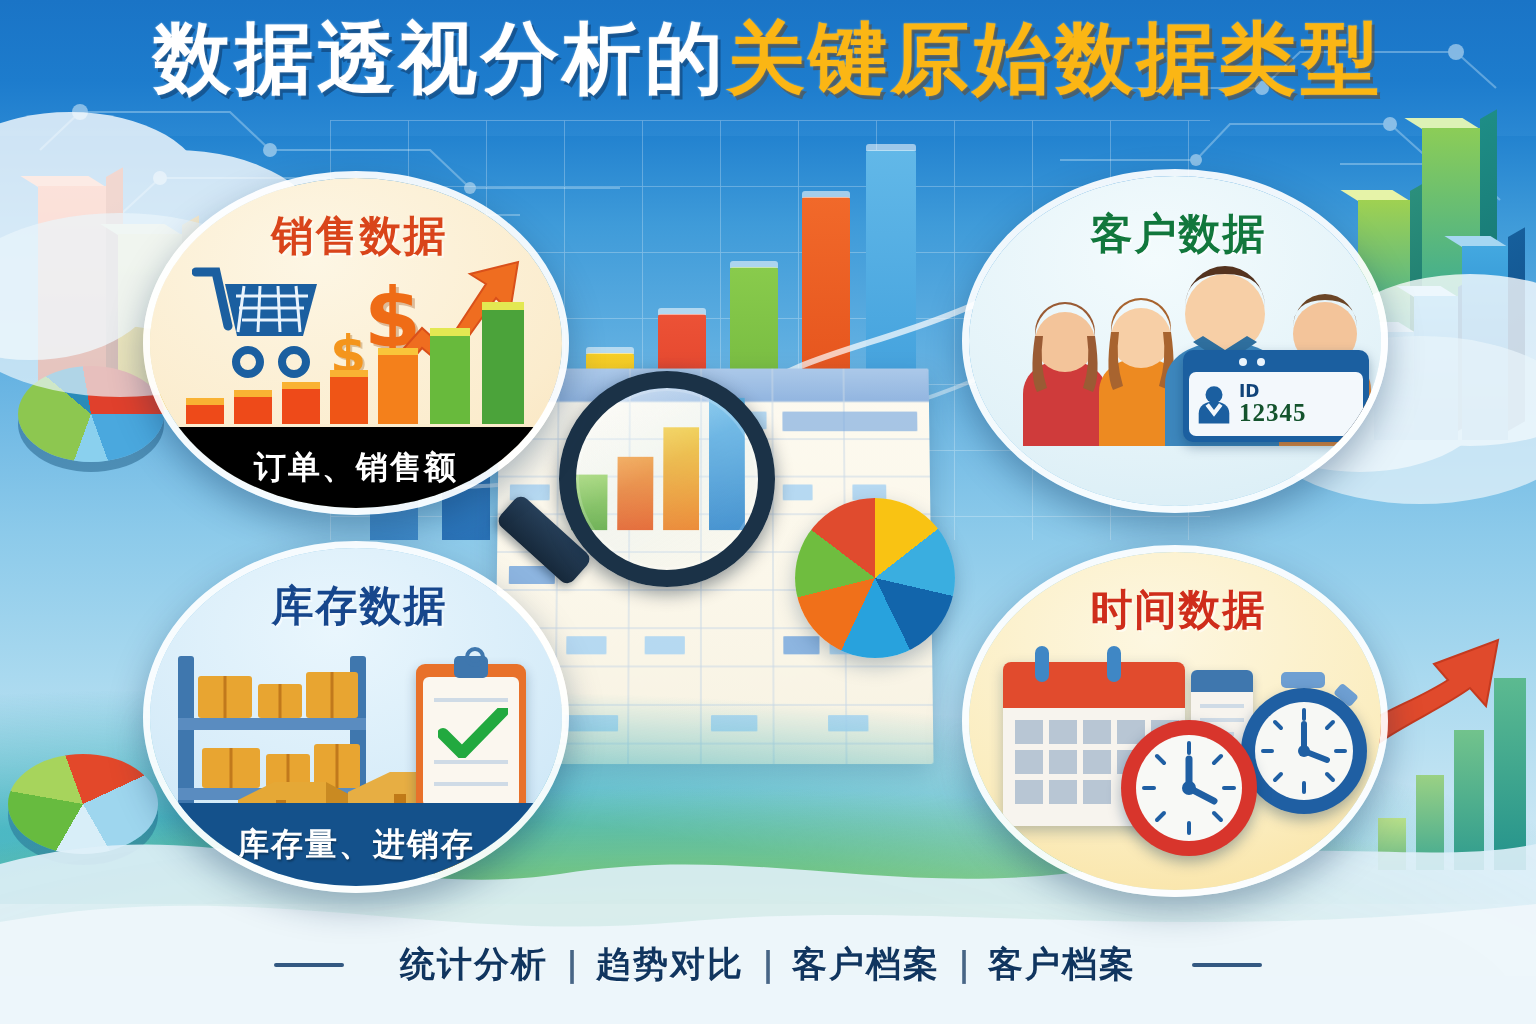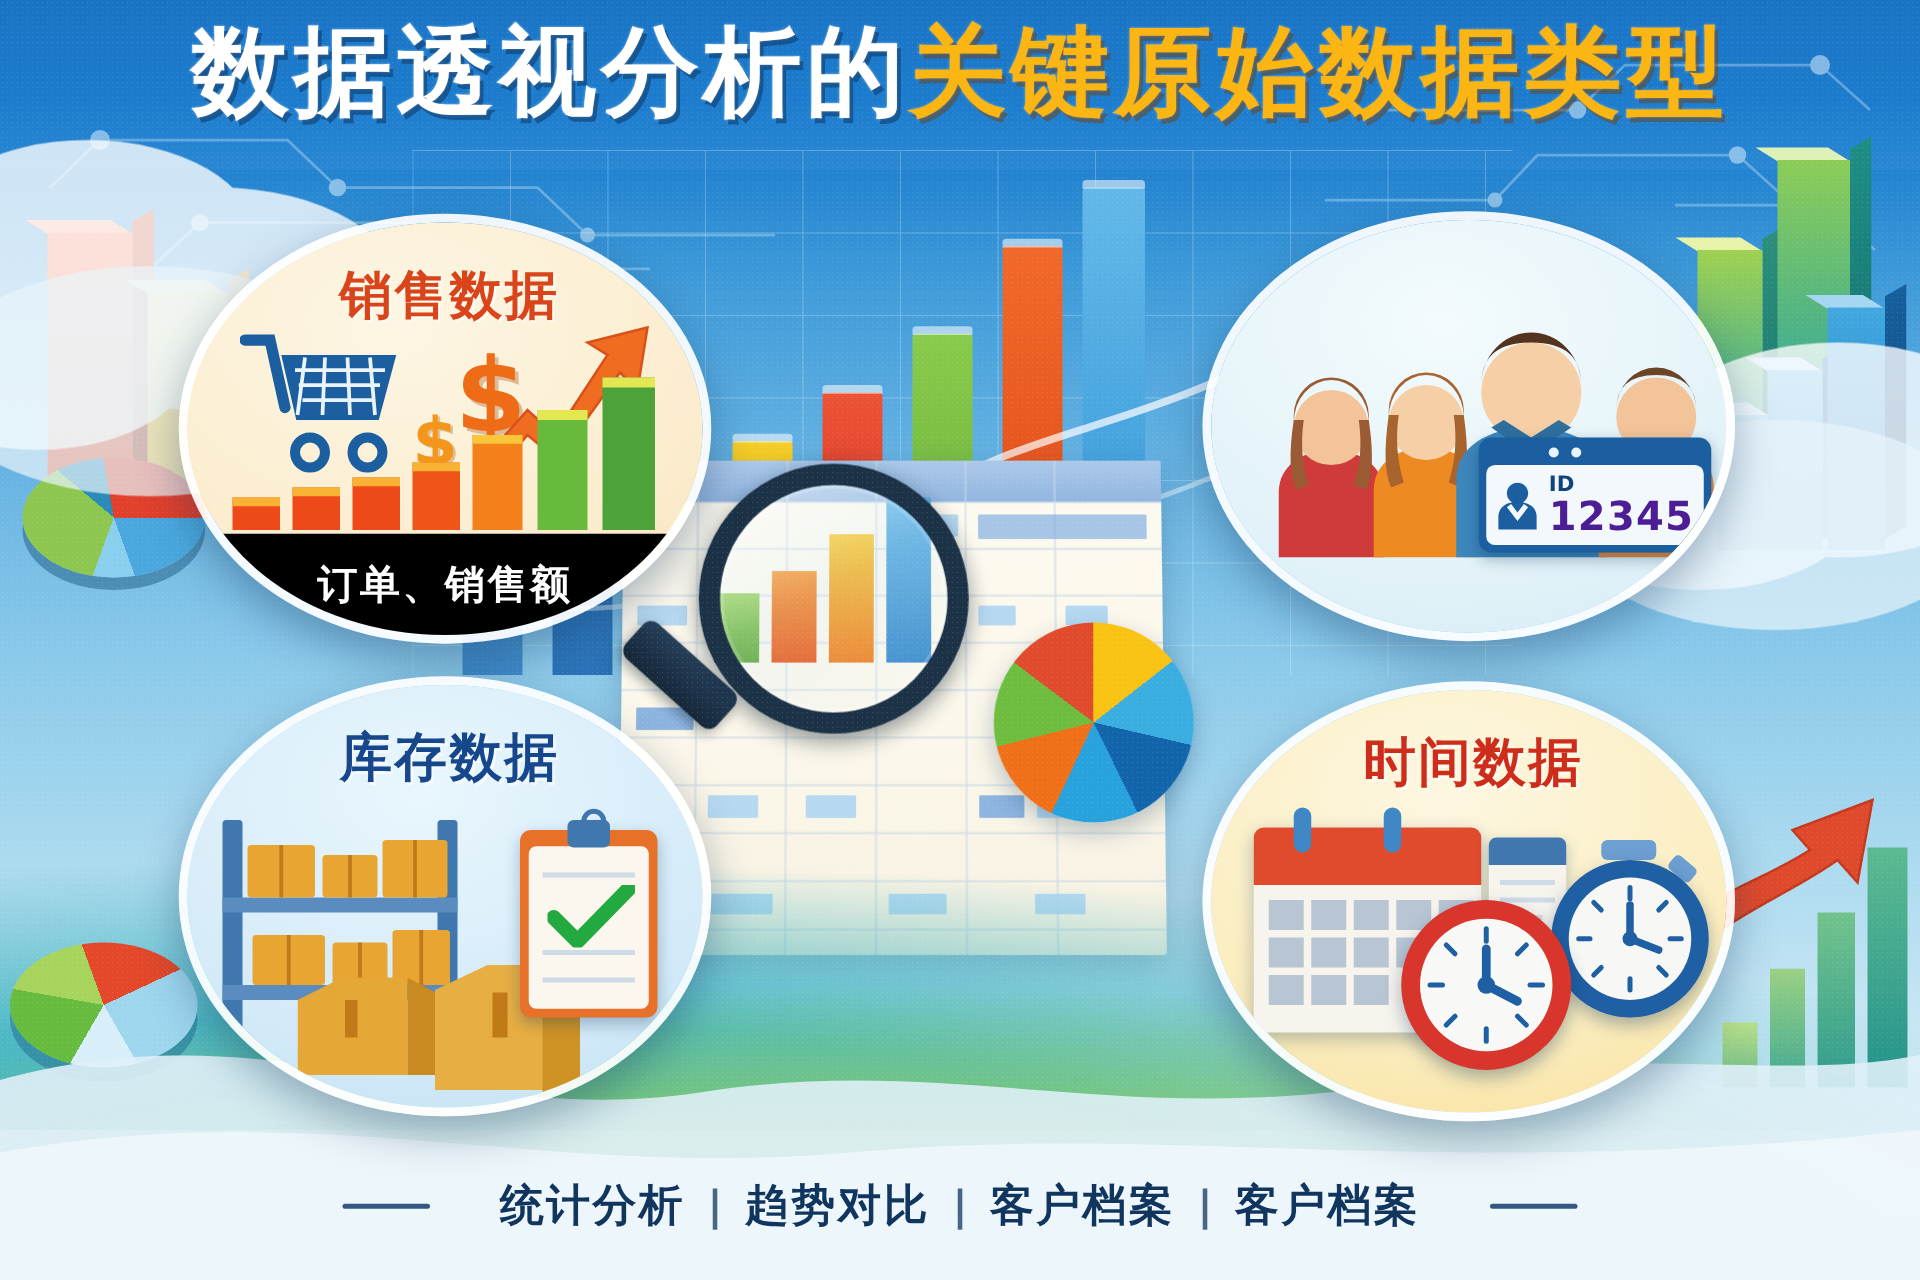--- a/index.html
+++ b/index.html
@@ -436,25 +436,26 @@
         <div style="position:absolute;left:56px;top:8px;width:8px;height:8px;border-radius:50%;background:#eaf4fc;"></div>
         <div style="position:absolute;left:74px;top:8px;width:8px;height:8px;border-radius:50%;background:#eaf4fc;"></div>
         <div style="position:absolute;left:6px;top:22px;right:6px;bottom:6px;background:#f3f8fc;border-radius:7px;display:flex;align-items:center;gap:8px;padding:0 8px;">
           <svg viewBox="0 0 40 46" style="width:34px;height:40px;flex:none;">
             <circle cx="20" cy="12" r="10" fill="#1b5fa0"></circle>
             <path d="M2 46 v-12 c0-9 8-14 18-14 s18 5 18 14 v12 Z" fill="#1b5fa0"></path>
             <path d="M14 22 l6 8 l6-8 l4 3 l-10 13 l-10-13 Z" fill="#f3f8fc"></path>
           </svg>
           <div style="line-height:1;">
             <div style="font-size:17px;font-weight:bold;color:#11447a;">ID</div>
-            <div style="font-size:32px;font-weight:bold;color:#4c1d95;letter-spacing:1px;">12345</div>
+            <div style="font-size:25px;font-weight:bold;color:#14532d;letter-spacing:1px;font-family:Liberation Serif, serif;">12345</div>
           </div>
         </div>
       </div>
     </div>
+    <div class="ctitle">客户数据</div>
   </div>
 
   <div class="card" id="card-inventory">
     <div class="body">
 
       <svg style="position:absolute;left:22px;top:108px;width:230px;height:170px;" viewBox="0 0 230 170">
         <rect x="6" y="0" width="16" height="170" fill="#3f77ae" rx="3"></rect>
         <rect x="178" y="0" width="16" height="170" fill="#3f77ae" rx="3"></rect>
         <rect x="6" y="62" width="188" height="12" fill="#5a8cc0"></rect>
         <rect x="6" y="132" width="188" height="12" fill="#5a8cc0"></rect>
@@ -492,20 +493,23 @@
         <div style="position:absolute;left:49px;top:-17px;width:12px;height:12px;border:4px solid #3f77ae;border-radius:50%;"></div>
         <div style="position:absolute;left:18px;top:34px;width:74px;height:4px;background:#cfdbe6;"></div>
         <div style="position:absolute;left:18px;top:96px;width:74px;height:4px;background:#cfdbe6;"></div>
         <div style="position:absolute;left:18px;top:118px;width:74px;height:4px;background:#cfdbe6;"></div>
         <svg style="position:absolute;left:22px;top:44px;width:70px;height:50px;" viewBox="0 0 70 50">
           <path d="M5 26 L24 45 L65 3" fill="none" stroke="#22a93f" stroke-width="12" stroke-linecap="round" stroke-linejoin="round"></path>
         </svg>
       </div>
     </div>
     <div class="ctitle">库存数据</div>
+    <div class="banner">
+      <span>库存量、进销存</span>
+    </div>
   </div>
 
   <div class="card" id="card-time">
     <div class="body">
 
       <div style="position:absolute;left:34px;top:110px;width:182px;height:164px;">
         <div style="position:absolute;inset:0;background:#f7f4ee;border-radius:8px;box-shadow:0 5px 14px rgba(10,50,90,.28);"></div>
         <div style="position:absolute;left:0;top:0;width:100%;height:46px;background:#e14b2d;border-radius:8px 8px 0 0;"></div>
         <div style="position:absolute;left:32px;top:-16px;width:14px;height:36px;background:#3f87c5;border-radius:7px;"></div>
         <div style="position:absolute;left:104px;top:-16px;width:14px;height:36px;background:#3f87c5;border-radius:7px;"></div>

